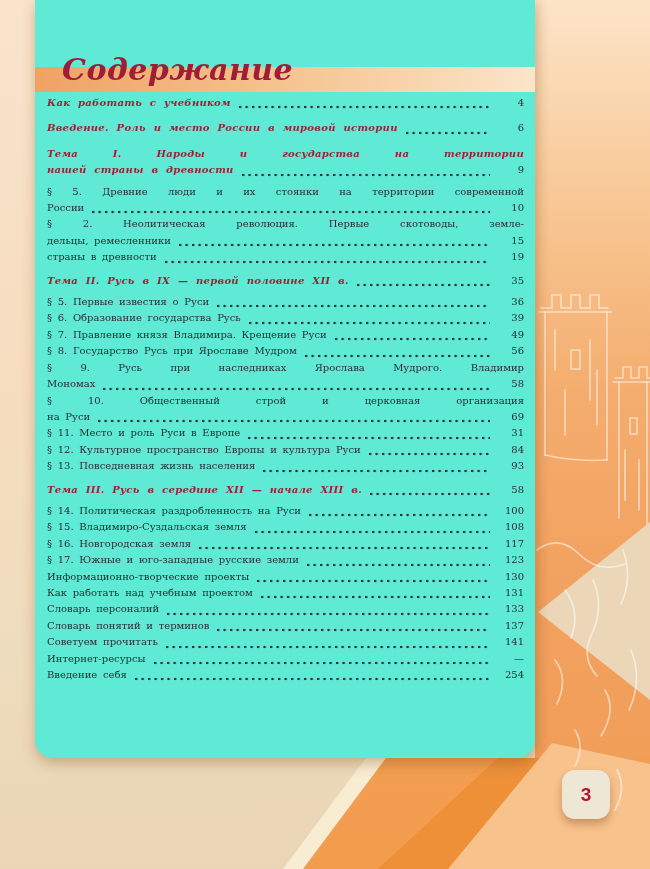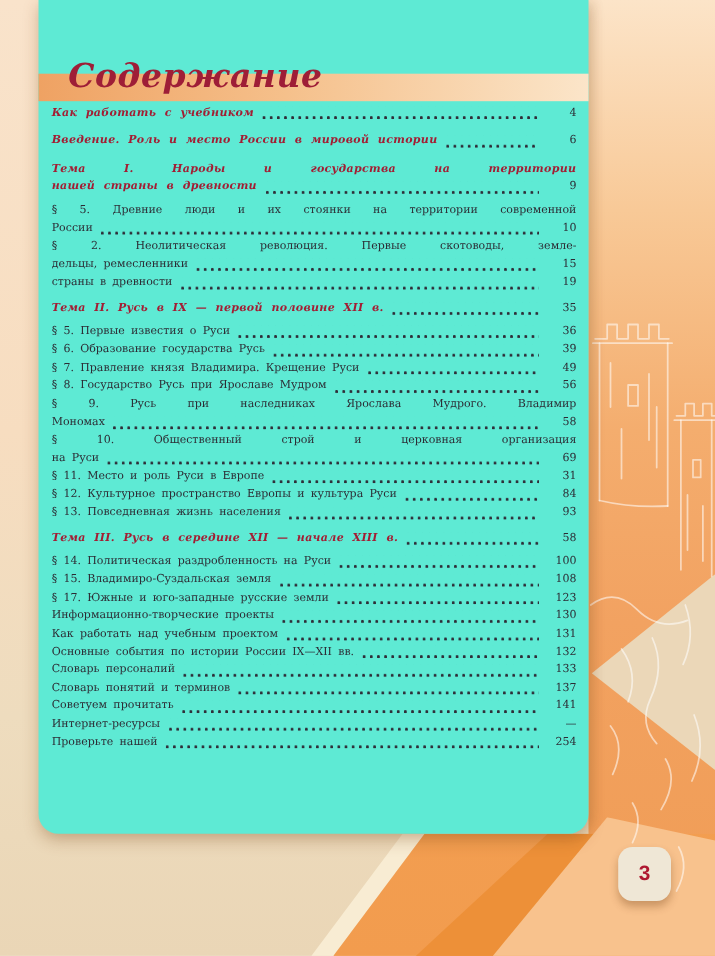--- a/index.html
+++ b/index.html
@@ -285,20 +285,27 @@
         </div>
         <div class="toc-row s-item">
           <div class="toc-line last">
             <span class="toc-text">§ 15. Владимиро-Суздальская земля</span>
             <span class="leader"></span>
             <span class="toc-page">108</span>
           </div>
         </div>
         <div class="toc-row s-item">
           <div class="toc-line last">
+            <span class="toc-text">§ 16. Новгородская земля</span>
+            <span class="leader"></span>
+            <span class="toc-page">117</span>
+          </div>
+        </div>
+        <div class="toc-row s-item">
+          <div class="toc-line last">
             <span class="toc-text">§ 17. Южные и юго-западные русские земли</span>
             <span class="leader"></span>
             <span class="toc-page">123</span>
           </div>
         </div>
         <div class="toc-row s-item gap">
           <div class="toc-line last">
             <span class="toc-text">Информационно-творческие проекты</span>
             <span class="leader"></span>
             <span class="toc-page">130</span>
@@ -306,27 +313,20 @@
         </div>
         <div class="toc-row s-item">
           <div class="toc-line last">
             <span class="toc-text">Как работать над учебным проектом</span>
             <span class="leader"></span>
             <span class="toc-page">131</span>
           </div>
         </div>
         <div class="toc-row s-item">
           <div class="toc-line last">
-            <span class="toc-text">Основные события по истории России IX—XII вв.</span>
-            <span class="leader"></span>
-            <span class="toc-page">132</span>
-          </div>
-        </div>
-        <div class="toc-row s-item">
-          <div class="toc-line last">
             <span class="toc-text">Словарь персоналий</span>
             <span class="leader"></span>
             <span class="toc-page">133</span>
           </div>
         </div>
         <div class="toc-row s-item">
           <div class="toc-line last">
             <span class="toc-text">Словарь понятий и терминов</span>
             <span class="leader"></span>
             <span class="toc-page">137</span>
@@ -341,21 +341,21 @@
         </div>
         <div class="toc-row s-item">
           <div class="toc-line last">
             <span class="toc-text">Интернет-ресурсы</span>
             <span class="leader"></span>
             <span class="toc-page">—</span>
           </div>
         </div>
         <div class="toc-row s-item">
           <div class="toc-line last">
-            <span class="toc-text">Проверьте нашей</span>
+            <span class="toc-text">Введение себя</span>
             <span class="leader"></span>
             <span class="toc-page">254</span>
           </div>
         </div>
       </div>
   </div>
 
   <div class="badge">
     <span>3</span>
   </div>

